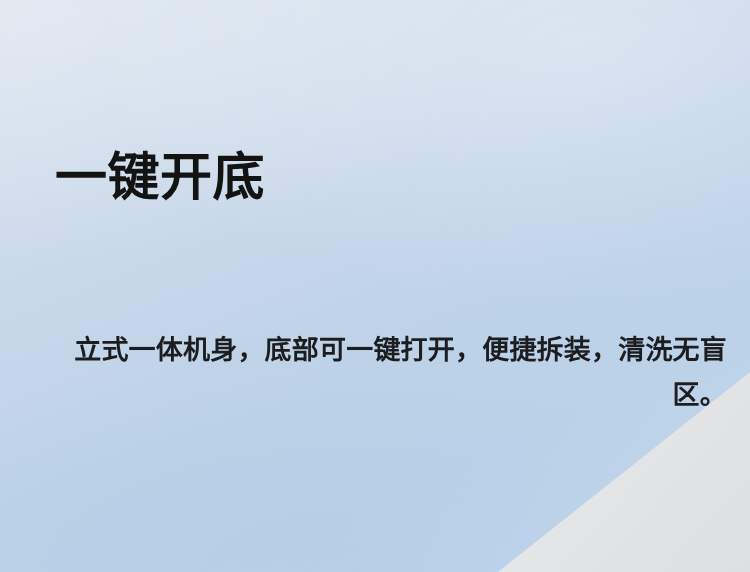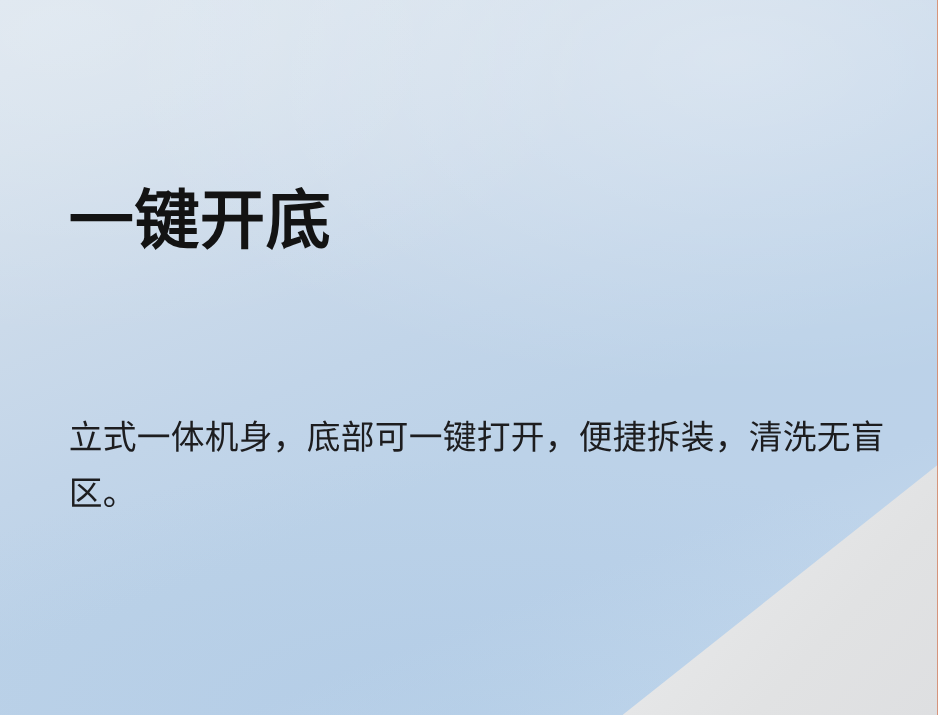--- a/index.html
+++ b/index.html
@@ -13,21 +13,21 @@
     overflow: hidden;
     font-family: "Liberation Sans", "DejaVu Sans", sans-serif;
     -webkit-font-smoothing: antialiased;
   }
 
   .banner {
     position: relative;
     width: 750px;
     height: 572px;
     overflow: hidden;
-    background: #c2410c;
+    background: #fde047;
   }
 
   
   .bg-gradient {
     position: absolute;
     inset: 0;
     background:
       linear-gradient(158deg,
         #dae4ee 0%,
         #d4e0ec 14%,
@@ -110,23 +110,24 @@
 
   .subcopy {
     position: absolute;
     left: 0;
     top: 328px;
     width: 672px;
     margin: 0;
     padding: 0;
     color: #1d1d1f;
     font-size: 27px;
-    font-weight: 400;
+    font-weight: 700;
     line-height: 1.68;
     letter-spacing: 0.2px;
+    text-align: right;
   }
 </style>
 </head>
 <body>
 
 <div class="banner">
 
   <div class="bg-gradient"></div>
   <div class="bg-sheen"></div>
 

